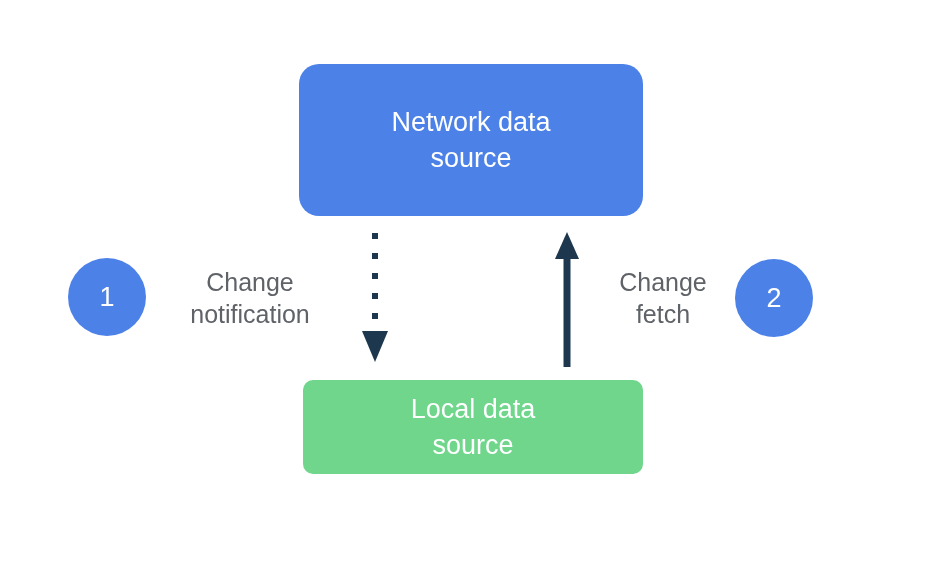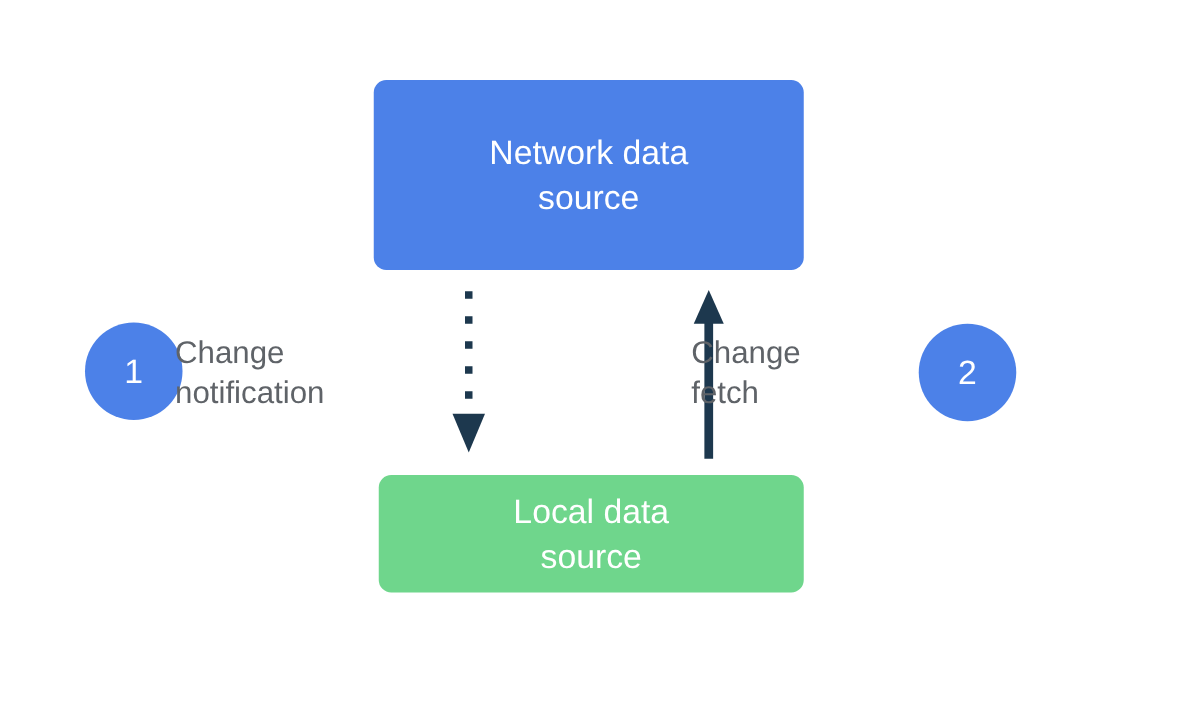--- a/index.html
+++ b/index.html
@@ -24,39 +24,39 @@
   .box{
     position:absolute;
     display:flex;align-items:center;justify-content:center;
     color:var(--text-white);
     font-size:27px;line-height:36px;
     text-align:center;
   }
   .box .box-label{white-space:pre-line;}
   .box-network{
     left:299px;top:64px;width:344px;height:152px;
-    background:var(--box-blue);border-radius:10px;
+    background:var(--box-blue);border-radius:20px;
   }
   .box-local{
     left:303px;top:380px;width:340px;height:94px;
     background:var(--box-green);border-radius:10px;
   }
   .step-badge{
     position:absolute;width:78px;height:78px;border-radius:50%;
     background:var(--circle-blue);
     display:flex;align-items:center;justify-content:center;
     color:var(--text-white);font-size:27px;
   }
   .badge-1{left:68px;top:258px;}
   .badge-2{left:735px;top:259px;}
   .step-label{
     position:absolute;width:220px;
     color:var(--label-gray);
     font-size:25px;line-height:32px;
-    white-space:pre-line;
+    text-align:center;white-space:pre-line;
   }
   .label-1{left:140px;top:266px;}
   .label-2{left:553px;top:266px;}
 </style>
 </head>
 <body>
 
 <div class="canvas">
 
   <svg class="arrow-layer" viewBox="0 0 946 580" xmlns="http://www.w3.org/2000/svg">

